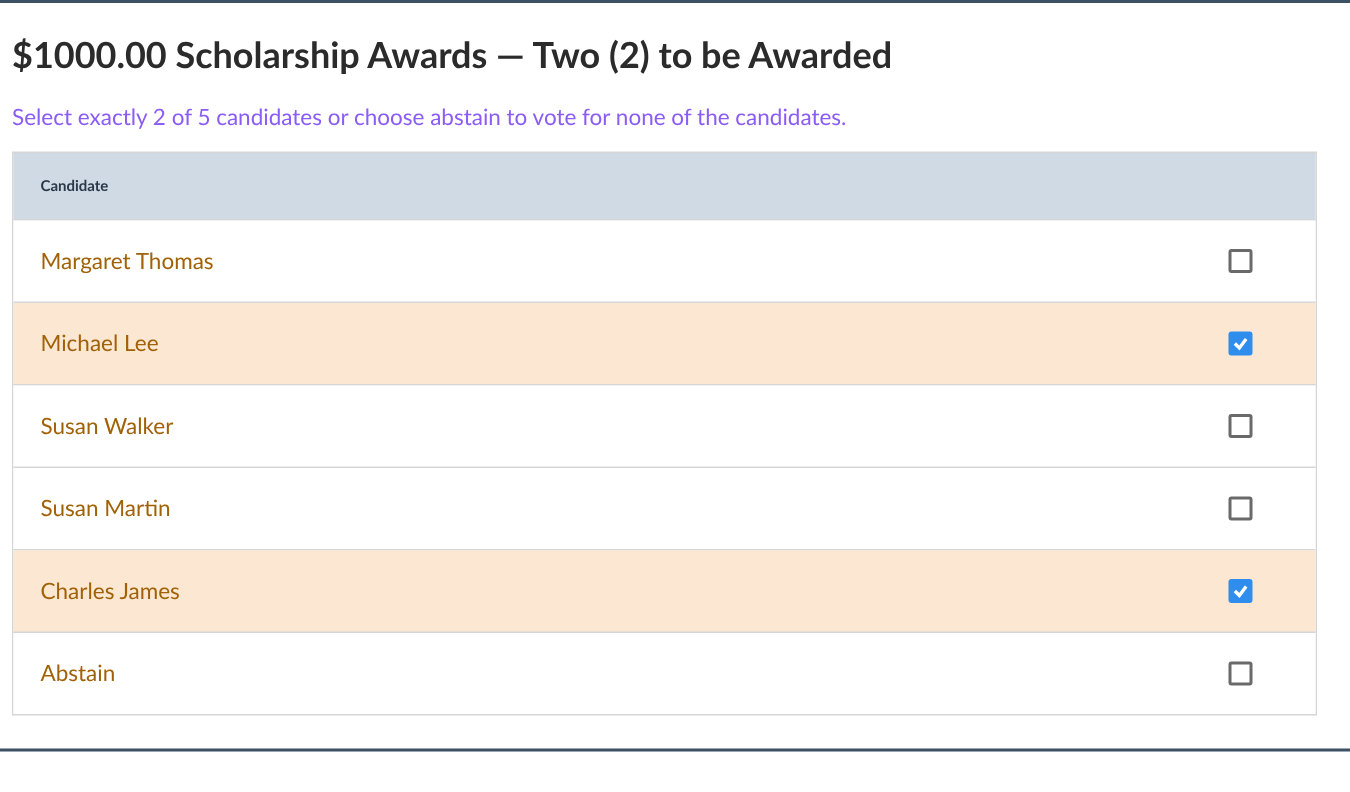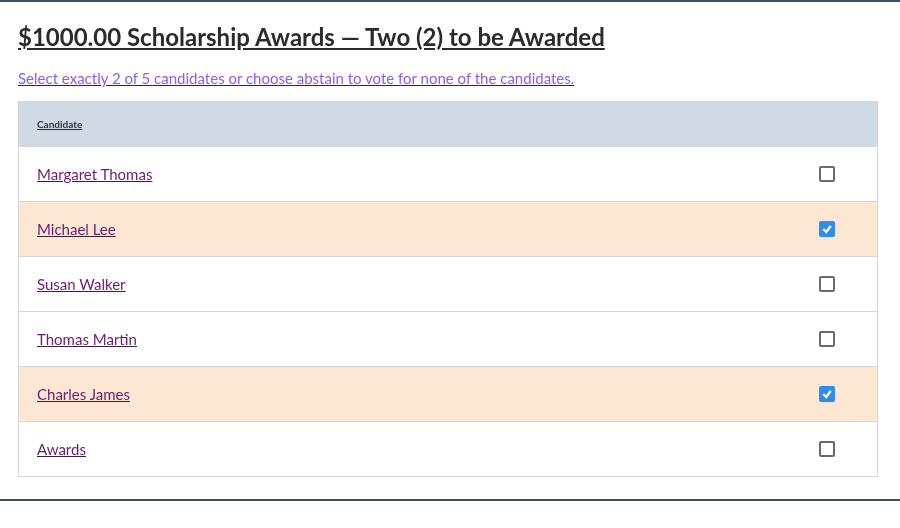--- a/index.html
+++ b/index.html
@@ -14,22 +14,21 @@
       width: 900px;
       height: 528px;
       overflow: hidden;
     }
     .container {
       border-top: 2px solid #3d5165;
       border-bottom: 2px solid #3d5165;
       padding: 0;
     }
     .inner {
-      padding: 20px 22px 22px 18px;
-      text-decoration: underline;
+      padding: 20px 22px 22px 8px;
     }
     .title {
       font-size: 24px;
       font-weight: 700;
       color: #2b2b2b;
       margin-bottom: 18px;
     }
     .instructions {
       font-size: 15px;
       color: #8b5cf6;
@@ -59,21 +58,21 @@
       cursor: pointer;
     }
     .table-row:last-child {
       border-bottom: none;
     }
     .table-row.selected {
       background: #fce7d3;
     }
     .candidate-name {
       font-size: 15px;
-      color: #701a75;
+      color: #a16207;
       font-weight: 400;
     }
     .checkbox-cell {
       display: flex;
       align-items: center;
       justify-content: center;
       padding-right: 24px;
     }
     .checkbox {
       width: 16px;
@@ -135,41 +134,41 @@
       <div class="table-row">
         <span class="candidate-name">Susan Walker</span>
         <div class="checkbox-cell">
           <div class="checkbox">
             
           </div>
         </div>
       </div>
 
       <div class="table-row">
-        <span class="candidate-name">Thomas Martin</span>
+        <span class="candidate-name">Susan Martin</span>
         <div class="checkbox-cell">
           <div class="checkbox">
             
           </div>
         </div>
       </div>
 
       <div class="table-row selected">
         <span class="candidate-name">Charles James</span>
         <div class="checkbox-cell">
           <div class="checkbox checked">
             <svg viewBox="0 0 16 16">
                 <polyline points="3,8 7,12 13,4"></polyline>
               </svg>
           </div>
         </div>
       </div>
 
       <div class="table-row">
-        <span class="candidate-name">Awards</span>
+        <span class="candidate-name">Abstain</span>
         <div class="checkbox-cell">
           <div class="checkbox">
             
           </div>
         </div>
       </div>
 
     </div>
   </div>
 </div>

